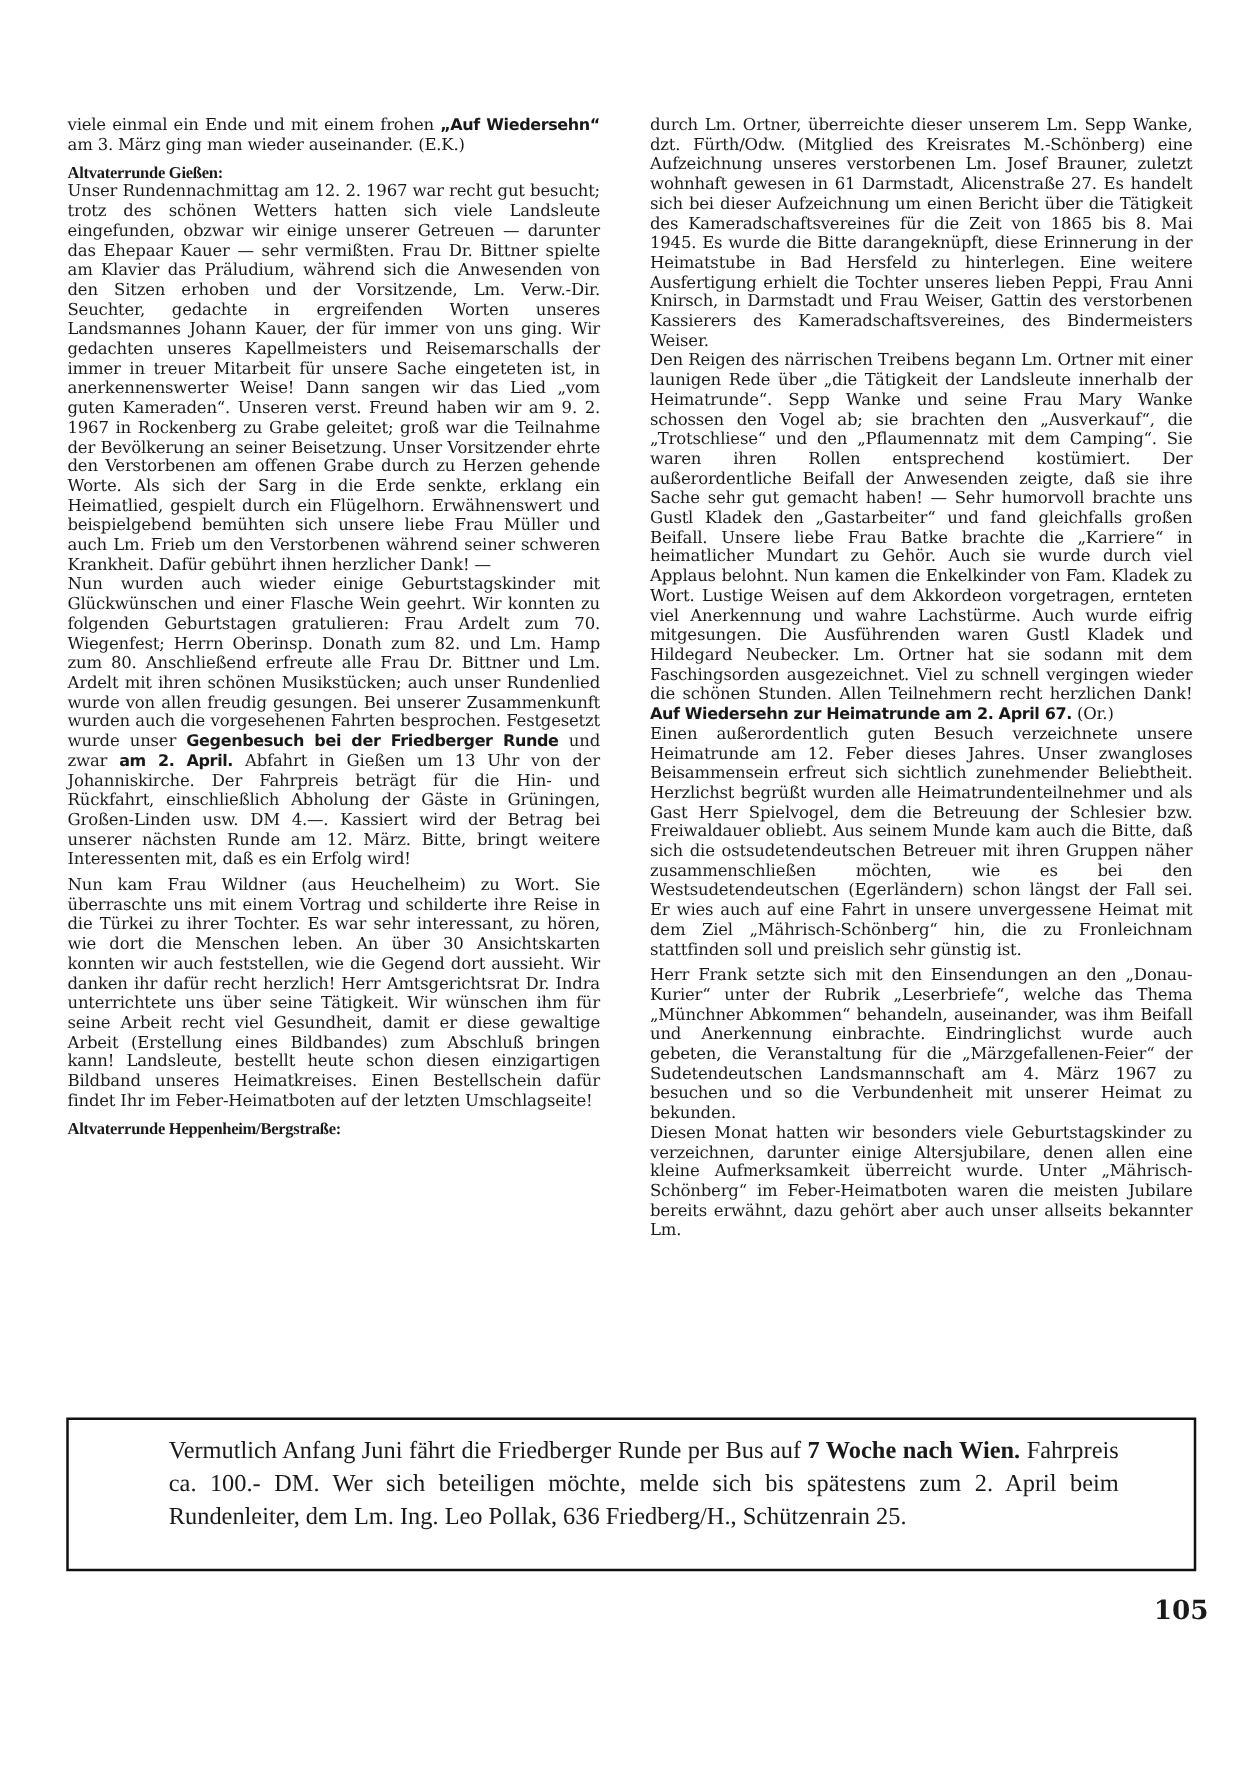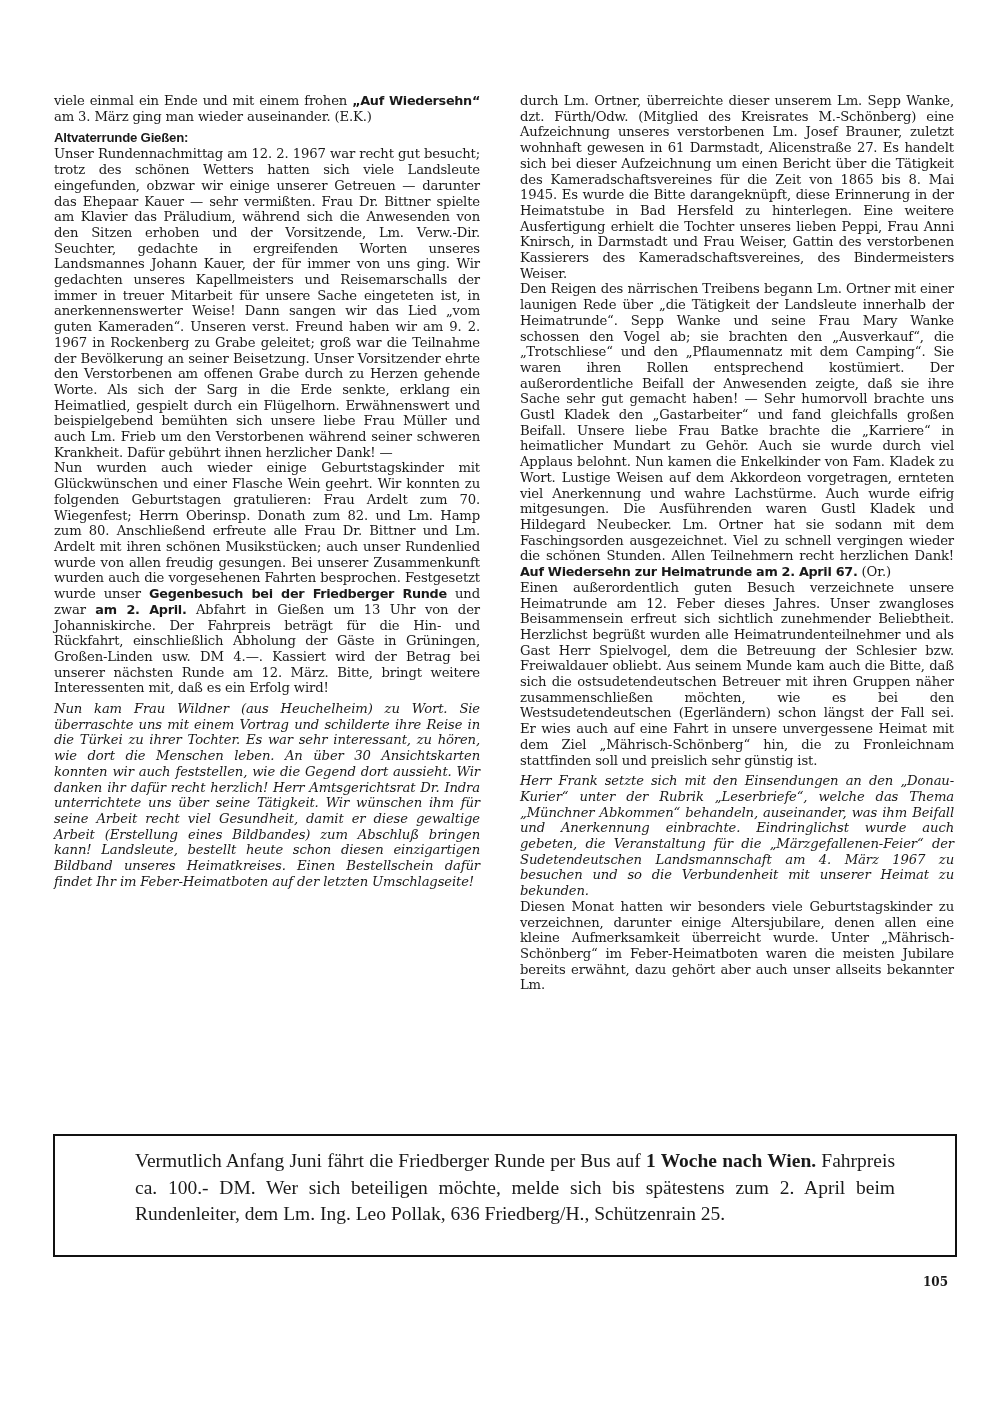--- a/index.html
+++ b/index.html
@@ -1,47 +1,48 @@
 <!DOCTYPE html>
 <html><head>
 <meta charset="utf-8">
 <style>
   html, body { margin: 0; padding: 0; background: #ffffff; }
   body { width: 1000px; height: 1412px; position: relative; overflow: hidden; color: #1a1a1a; }
   .col { position: absolute; top: 93px; width: 426px; font-family: "DejaVu Serif", serif; font-size: 13.2px; line-height: 15.7px; letter-spacing: -0.15px; }
   .col.left { left: 54px; }
   .col.right { left: 520px; width: 434px; }
   .col p { margin: 0; text-align: justify; hyphens: none; }
-  .col p.gap { margin-top: 5px; font-style: italic; }
-  .col h3 { margin: 6px 0 0 0; font-family: Liberation Sans, sans-serif; font-weight: bold; font-size: 13.2px; line-height: 16px; letter-spacing: -0.2px; }
+  .col p.gap { margin-top: 5px; }
+  .col h3 { margin: 6px 0 0 0; font-family: Liberation Serif, serif; font-weight: bold; font-size: 13.2px; line-height: 16px; letter-spacing: -0.2px; }
   .b { font-family: "DejaVu Sans", sans-serif; font-weight: bold; letter-spacing: -0.3px; font-size: 12.8px; }
   .notice { position: absolute; left: 53px; top: 1134px; width: 904px; height: 123px; border: 2px solid #111; box-sizing: border-box; }
   .notice-text { position: absolute; left: 80px; top: 12px; width: 760px; font-family: "Liberation Serif", serif; font-size: 19.5px; line-height: 26.5px; color: #1a1a1a; text-align: justify; }
   .notice-text .nb { font-weight: bold; }
-  .page-number { position: absolute; left: 923px; top: 1275px; font-family: "DejaVu Serif", serif; font-weight: bold; font-size: 12px; }
+  .page-number { position: absolute; left: 923px; top: 1275px; font-family: "DejaVu Serif", serif; font-weight: bold; font-size: 21px; }
 </style>
 </head>
 <body>
 
 <div class="col left">
   <p><span>viele einmal ein Ende und mit einem frohen </span><span class="b">„Auf Wiedersehn“</span><span> am 3. März ging man wieder auseinander. (E.K.)</span></p>
 
   <h3>Altvaterrunde Gießen:</h3>
   <p>Unser Rundennachmittag am 12. 2. 1967 war recht gut besucht; trotz des schönen Wetters hatten sich viele Landsleute eingefunden, obzwar wir einige unserer Getreuen — darunter das Ehepaar Kauer — sehr vermißten. Frau Dr. Bittner spielte am Klavier das Präludium, während sich die Anwesenden von den Sitzen erhoben und der Vorsitzende, Lm. Verw.-Dir. Seuchter, gedachte in ergreifenden Worten unseres Landsmannes Johann Kauer, der für immer von uns ging. Wir gedachten unseres Kapellmeisters und Reisemarschalls der immer in treuer Mitarbeit für unsere Sache eingeteten ist, in anerkennenswerter Weise! Dann sangen wir das Lied „vom guten Kameraden“. Unseren verst. Freund haben wir am 9. 2. 1967 in Rockenberg zu Grabe geleitet; groß war die Teilnahme der Bevölkerung an seiner Beisetzung. Unser Vorsitzender ehrte den Verstorbenen am offenen Grabe durch zu Herzen gehende Worte. Als sich der Sarg in die Erde senkte, erklang ein Heimatlied, gespielt durch ein Flügelhorn. Erwähnenswert und beispielgebend bemühten sich unsere liebe Frau Müller und auch Lm. Frieb um den Verstorbenen während seiner schweren Krankheit. Dafür gebührt ihnen herzlicher Dank! —</p>
   <p><span>Nun wurden auch wieder einige Geburtstagskinder mit Glückwünschen und einer Flasche Wein geehrt. Wir konnten zu folgenden Geburtstagen gratulieren: Frau Ardelt zum 70. Wiegenfest; Herrn Oberinsp. Donath zum 82. und Lm. Hamp zum 80. Anschließend erfreute alle Frau Dr. Bittner und Lm. Ardelt mit ihren schönen Musikstücken; auch unser Rundenlied wurde von allen freudig gesungen. Bei unserer Zusammenkunft wurden auch die vorgesehenen Fahrten besprochen. Festgesetzt wurde unser </span><span class="b">Gegenbesuch bei der Friedberger Runde</span><span> und zwar </span><span class="b">am 2. April.</span><span> Abfahrt in Gießen um 13 Uhr von der Johanniskirche. Der Fahrpreis beträgt für die Hin- und Rückfahrt, einschließlich Abholung der Gäste in Grüningen, Großen-Linden usw. DM 4.—. Kassiert wird der Betrag bei unserer nächsten Runde am 12. März. Bitte, bringt weitere Interessenten mit, daß es ein Erfolg wird!</span></p>
   <p class="gap">Nun kam Frau Wildner (aus Heuchelheim) zu Wort. Sie überraschte uns mit einem Vortrag und schilderte ihre Reise in die Türkei zu ihrer Tochter. Es war sehr interessant, zu hören, wie dort die Menschen leben. An über 30 Ansichtskarten konnten wir auch feststellen, wie die Gegend dort aussieht. Wir danken ihr dafür recht herzlich! Herr Amtsgerichtsrat Dr. Indra unterrichtete uns über seine Tätigkeit. Wir wünschen ihm für seine Arbeit recht viel Gesundheit, damit er diese gewaltige Arbeit (Erstellung eines Bildbandes) zum Abschluß bringen kann! Landsleute, bestellt heute schon diesen einzigartigen Bildband unseres Heimatkreises. Einen Bestellschein dafür findet Ihr im Feber-Heimatboten auf der letzten Umschlagseite!</p>
 
+  <h3>Altvaterrunde Heppenheim/Bergstraße:</h3>
 </div>
 
 <div class="col right">
   <p>durch Lm. Ortner, überreichte dieser unserem Lm. Sepp Wanke, dzt. Fürth/Odw. (Mitglied des Kreisrates M.-Schönberg) eine Aufzeichnung unseres verstorbenen Lm. Josef Brauner, zuletzt wohnhaft gewesen in 61 Darmstadt, Alicenstraße 27. Es handelt sich bei dieser Aufzeichnung um einen Bericht über die Tätigkeit des Kameradschaftsvereines für die Zeit von 1865 bis 8. Mai 1945. Es wurde die Bitte darangeknüpft, diese Erinnerung in der Heimatstube in Bad Hersfeld zu hinterlegen. Eine weitere Ausfertigung erhielt die Tochter unseres lieben Peppi, Frau Anni Knirsch, in Darmstadt und Frau Weiser, Gattin des verstorbenen Kassierers des Kameradschaftsvereines, des Bindermeisters Weiser.</p>
   <p><span>Den Reigen des närrischen Treibens begann Lm. Ortner mit einer launigen Rede über „die Tätigkeit der Landsleute innerhalb der Heimatrunde“. Sepp Wanke und seine Frau Mary Wanke schossen den Vogel ab; sie brachten den „Ausverkauf“, die „Trotschliese“ und den „Pflaumennatz mit dem Camping“. Sie waren ihren Rollen entsprechend kostümiert. Der außerordentliche Beifall der Anwesenden zeigte, daß sie ihre Sache sehr gut gemacht haben! — Sehr humorvoll brachte uns Gustl Kladek den „Gastarbeiter“ und fand gleichfalls großen Beifall. Unsere liebe Frau Batke brachte die „Karriere“ in heimatlicher Mundart zu Gehör. Auch sie wurde durch viel Applaus belohnt. Nun kamen die Enkelkinder von Fam. Kladek zu Wort. Lustige Weisen auf dem Akkordeon vorgetragen, ernteten viel Anerkennung und wahre Lachstürme. Auch wurde eifrig mitgesungen. Die Ausführenden waren Gustl Kladek und Hildegard Neubecker. Lm. Ortner hat sie sodann mit dem Faschingsorden ausgezeichnet. Viel zu schnell vergingen wieder die schönen Stunden. Allen Teilnehmern recht herzlichen Dank!</span> <span class="b">Auf Wiedersehn zur Heimatrunde am 2. April 67.</span><span> (Or.)</span></p>
 
   <p>Einen außerordentlich guten Besuch verzeichnete unsere Heimatrunde am 12. Feber dieses Jahres. Unser zwangloses Beisammensein erfreut sich sichtlich zunehmender Beliebtheit. Herzlichst begrüßt wurden alle Heimatrundenteilnehmer und als Gast Herr Spielvogel, dem die Betreuung der Schlesier bzw. Freiwaldauer obliebt. Aus seinem Munde kam auch die Bitte, daß sich die ostsudetendeutschen Betreuer mit ihren Gruppen näher zusammenschließen möchten, wie es bei den Westsudetendeutschen (Egerländern) schon längst der Fall sei. Er wies auch auf eine Fahrt in unsere unvergessene Heimat mit dem Ziel „Mährisch-Schönberg“ hin, die zu Fronleichnam stattfinden soll und preislich sehr günstig ist.</p>
   <p class="gap">Herr Frank setzte sich mit den Einsendungen an den „Donau-Kurier“ unter der Rubrik „Leserbriefe“, welche das Thema „Münchner Abkommen“ behandeln, auseinander, was ihm Beifall und Anerkennung einbrachte. Eindringlichst wurde auch gebeten, die Veranstaltung für die „Märzgefallenen-Feier“ der Sudetendeutschen Landsmannschaft am 4. März 1967 zu besuchen und so die Verbundenheit mit unserer Heimat zu bekunden.</p>
   <p>Diesen Monat hatten wir besonders viele Geburtstagskinder zu verzeichnen, darunter einige Altersjubilare, denen allen eine kleine Aufmerksamkeit überreicht wurde. Unter „Mährisch-Schönberg“ im Feber-Heimatboten waren die meisten Jubilare bereits erwähnt, dazu gehört aber auch unser allseits bekannter Lm.</p>
 </div>
 
 <div class="notice">
-  <div class="notice-text"><span>Vermutlich Anfang Juni fährt die Friedberger Runde per Bus auf </span><span class="nb">1 Woche nach Wien.</span><span> Fahrpreis ca. 100.- DM. Wer sich beteiligen möchte, melde sich bis spätestens zum 2. April beim Rundenleiter, dem Lm. Ing. Leo Pollak, 636 Friedberg/H., Schützenrain 25.</span></div>
+  <div class="notice-text"><span>Vermutlich Anfang Juni fährt die Friedberger Runde per Bus auf </span><span class="nb">7 Woche nach Wien.</span><span> Fahrpreis ca. 100.- DM. Wer sich beteiligen möchte, melde sich bis spätestens zum 2. April beim Rundenleiter, dem Lm. Ing. Leo Pollak, 636 Friedberg/H., Schützenrain 25.</span></div>
 </div>
 
 <div class="page-number">105</div>
 
 </body></html>

